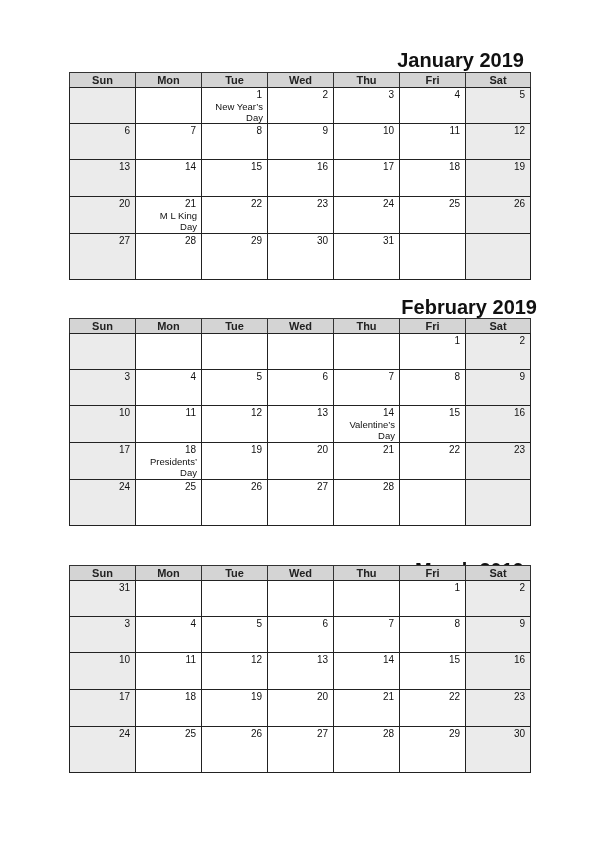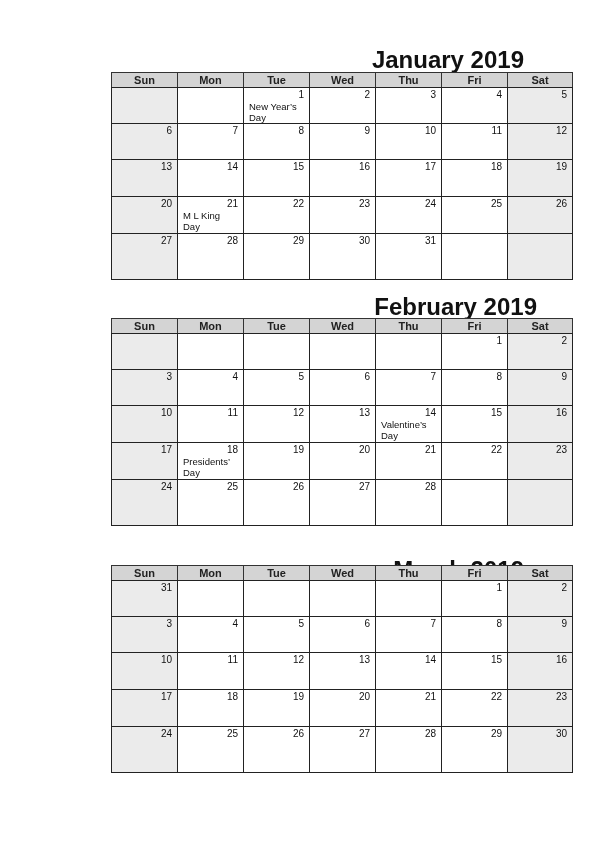--- a/index.html
+++ b/index.html
@@ -1,32 +1,32 @@
 <!DOCTYPE html>
 <html><head>
 <meta charset="utf-8">
 <style>
   html, body { margin: 0; padding: 0; background: #ffffff; }
   body { width: 600px; height: 849px; position: relative; overflow: hidden;
          font-family: "Liberation Sans", "DejaVu Sans", sans-serif; color: #111; }
   .month { position: absolute; left: 69px; width: 461px; }
-  .month-title { position: absolute; right: 6px; font-weight: bold; font-size: 24px;
+  .month-title { position: absolute; right: 6px; font-weight: bold; font-size: 20px;
                  line-height: 20px; color: #111; white-space: nowrap; }
   table.cal { position: absolute; left: 0; border-collapse: collapse; table-layout: fixed;
-              width: 461px; border: 1.5px solid #222; margin-left: 42px; }
+              width: 461px; border: 1.5px solid #222; }
   table.cal th { background: #d4d4d4; font-weight: bold; font-size: 11px; height: 14px;
                  padding: 0; border: 1px solid #333; border-bottom: 1.5px solid #222;
                  text-align: center; line-height: 14px; color: #222; }
   table.cal td { border: 1px solid #222; vertical-align: top; padding: 0; background: #fff;
                  position: relative; }
   table.cal td.we { background: #ebebeb; }
   .daynum { display: block; text-align: right; font-size: 10px; line-height: 12px;
             padding: 1px 5px 0 0; color: #111; min-height: 12px; }
   .note { display: block; font-size: 9.5px; line-height: 11px; padding: 0 4px 0 5px;
-          color: #111; }
+          color: #111; text-align: right; }
   col { width: 66px; }
   col.last { width: 65px; }
 </style>
 </head>
 <body>
 
 <div class="month" style="top:48px; height:234px;">
   <div class="month-title" style="top:2px;">January 2019</div>
   <table class="cal" style="top:24px;">
     <colgroup>

